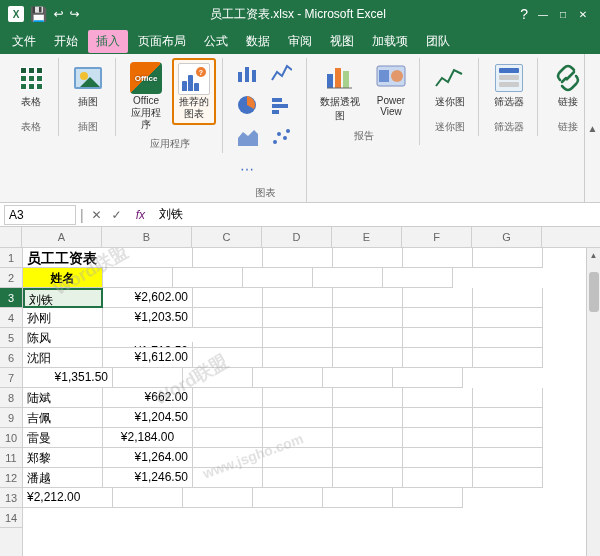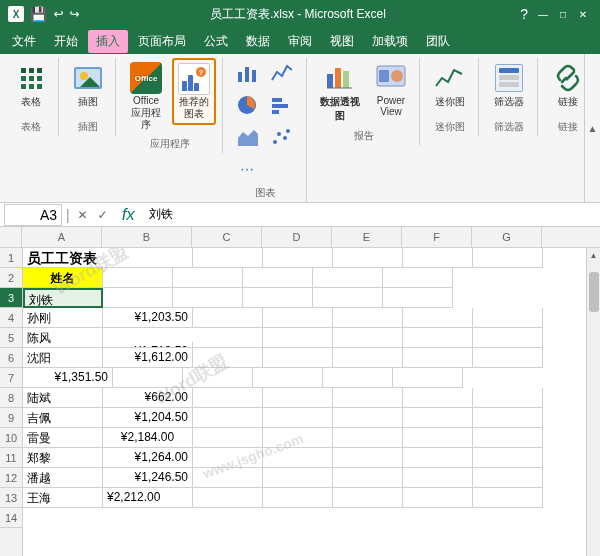--- a/index.html
+++ b/index.html
@@ -121,37 +121,37 @@
     .formula-bar {
       display: flex;
       align-items: center;
       height: 24px;
       border-bottom: 1px solid #ccc;
       background: white;
       padding: 0 4px;
       gap: 4px;
     }
     .cell-ref {
-      width: 58px;
+      width: 72px;
       border: 1px solid #ccc;
       padding: 2px 4px;
-      font-size: 14px;
-      text-align: right;
+      font-size: 12px;
+      text-align: left;
     }
     .formula-divider { color: #999; font-size: 14px; }
     .formula-icons { display: flex; gap: 2px; }
     .formula-icon-btn { width: 18px; height: 18px; display: flex; align-items: center; justify-content: center; cursor: pointer; color: #666; font-size: 12px; }
     .formula-input {
       flex: 1;
       border: none;
       outline: none;
       font-size: 12px;
       padding: 0 4px;
     }
-    .formula-fx { font-style: italic; color: #0f766e; font-size: 17px; padding: 0 6px; }
+    .formula-fx { font-style: italic; color: #701a75; font-size: 12px; padding: 0 6px; }
 
     
     .spreadsheet {
       display: flex;
       flex-direction: column;
       height: calc(556px - 28px - 26px - 90px - 24px - 22px - 22px);
     }
 
     
     .row-headers {
@@ -412,21 +412,21 @@
                 <text x="4" y="16" font-size="14" fill="#4472c4">⋯</text>
               </svg>
           </div>
         </div>
       </div>
       <div class="ribbon-group-label">图表</div>
     </div>
 
     <div class="ribbon-group">
       <div class="ribbon-group-buttons">
-        <div class="ribbon-btn" style="min-width:50px;font-weight:bold;">
+        <div class="ribbon-btn" style="min-width:50px;">
           <div class="ribbon-btn-icon">
             <svg width="32" height="32" viewBox="0 0 32 32">
                 <rect x="3" y="12" width="6" height="14" fill="#4472c4"></rect>
                 <rect x="11" y="6" width="6" height="20" fill="#ed7d31"></rect>
                 <rect x="19" y="9" width="6" height="17" fill="#a9d18e"></rect>
                 <line x1="3" y1="26" x2="28" y2="26" stroke="#666" stroke-width="1"></line>
               </svg>
           </div>
           <div class="ribbon-btn-label">数据透视图</div>
         </div>
@@ -557,20 +557,21 @@
         <div class="grid-cell cell-a" style="background:#ffff00;font-weight:bold;text-align:center;">姓名</div>
         <div class="grid-cell cell-c"></div>
         <div class="grid-cell cell-d"></div>
         <div class="grid-cell cell-e"></div>
         <div class="grid-cell cell-f"></div>
         <div class="grid-cell cell-g"></div>
       </div>
 
       <div class="grid-row">
         <div class="grid-cell cell-a" style="background:#e6f2e6;border:2px solid #217346;">刘铁</div>
+        <div class="grid-cell cell-b" style="text-align:right;">¥2,602.00</div>
         <div class="grid-cell cell-c"></div>
         <div class="grid-cell cell-d"></div>
         <div class="grid-cell cell-e"></div>
         <div class="grid-cell cell-f"></div>
         <div class="grid-cell cell-g"></div>
       </div>
 
       <div class="grid-row">
         <div class="grid-cell cell-a">孙刚</div>
         <div class="grid-cell cell-b" style="text-align:right;">¥1,203.50</div>
@@ -655,21 +656,20 @@
         <div class="grid-cell cell-a">潘越</div>
         <div class="grid-cell cell-b" style="text-align:right;">¥1,246.50</div>
         <div class="grid-cell cell-c"></div>
         <div class="grid-cell cell-d"></div>
         <div class="grid-cell cell-e"></div>
         <div class="grid-cell cell-f"></div>
         <div class="grid-cell cell-g"></div>
       </div>
 
       <div class="grid-row">
-        <div class="grid-cell cell-a">王海</div>
         <div class="grid-cell cell-b" style="text-align:left;">¥2,212.00</div>
         <div class="grid-cell cell-c"></div>
         <div class="grid-cell cell-d"></div>
         <div class="grid-cell cell-e"></div>
         <div class="grid-cell cell-f"></div>
         <div class="grid-cell cell-g"></div>
       </div>
     </div>
 
     <div class="scrollbar-v">

